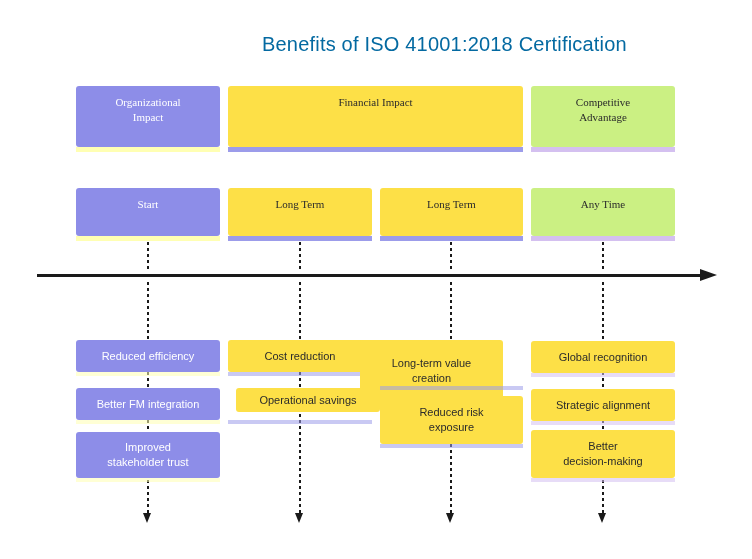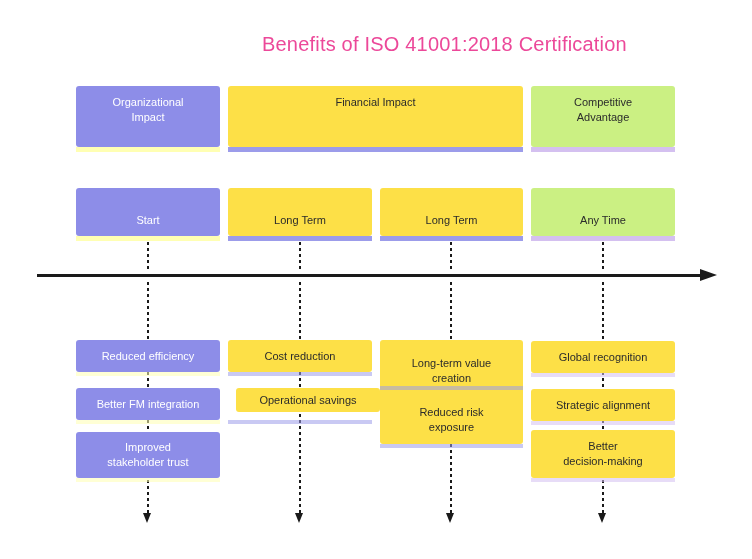--- a/index.html
+++ b/index.html
@@ -1,32 +1,32 @@
 <!DOCTYPE html>
 <html><head>
 <meta charset="utf-8">
 <style>
   html,body{margin:0;padding:0;background:#ffffff;}
   .canvas{
     position:relative;width:752px;height:559px;background:#ffffff;overflow:hidden;
     font-family:"Liberation Sans",sans-serif;color:#2b2b2b;
   }
   .title{
-    position:absolute;left:262px;top:33px;font-size:20px;color:#ec4899;
+    position:absolute;left:262px;top:33px;font-size:20px;color:#0369a1;
     white-space:nowrap;letter-spacing:.2px;
   }
   .box{
     position:absolute;border-radius:3px;font-size:11px;line-height:15px;
     text-align:center;box-sizing:border-box;z-index:2;
   }
   .purple{background:#8d8de8;color:#ffffff;}
   .yellow{background:#fde047;color:#2b2b2b;}
   .green{background:#cbf083;color:#2b2b2b;}
-  .sec{height:61px;padding-top:9px;}
-  .per{height:48px;padding-top:25px;}
+  .sec{height:61px;padding-top:9px;font-family:Liberation Serif, serif;}
+  .per{height:48px;padding-top:9px;font-family:Liberation Serif, serif;}
   .evt{display:flex;flex-direction:column;justify-content:center;align-items:center;}
   .strip{position:absolute;z-index:2;}
   .strip.pale-y{background:#ffffb3;}
   .strip.peri{background:#9c9cea;}
   .strip.lav{background:#d4c0f0;}
   .strip.soft{opacity:.55;}
   .vdash{
     position:absolute;width:2px;z-index:1;
     background:repeating-linear-gradient(to bottom,#1a1a1a 0 3px,transparent 3px 6px);
   }
@@ -126,21 +126,21 @@
     <div></div>
   </div>
   <div class="strip peri soft" style="left:228px;top:372px;width:144px;height:4px"></div>
 
   <div class="box yellow evt" style="left:236px;top:388px;width:144px;height:24px">
     <div>Operational savings</div>
     <div></div>
   </div>
   <div class="strip peri soft" style="left:228px;top:420px;width:144px;height:4px"></div>
 
-  <div class="box yellow evt" style="left:380px;top:340px;width:143px;height:62px">
+  <div class="box yellow evt" style="left:360px;top:340px;width:143px;height:62px">
     <div>Long-term value</div>
     <div>creation</div>
   </div>
   <div class="strip peri soft" style="left:380px;top:386px;width:143px;height:4px"></div>
 
   <div class="box yellow evt" style="left:380px;top:396px;width:143px;height:48px">
     <div>Reduced risk</div>
     <div>exposure</div>
   </div>
   <div class="strip peri soft" style="left:380px;top:444px;width:143px;height:4px"></div>

